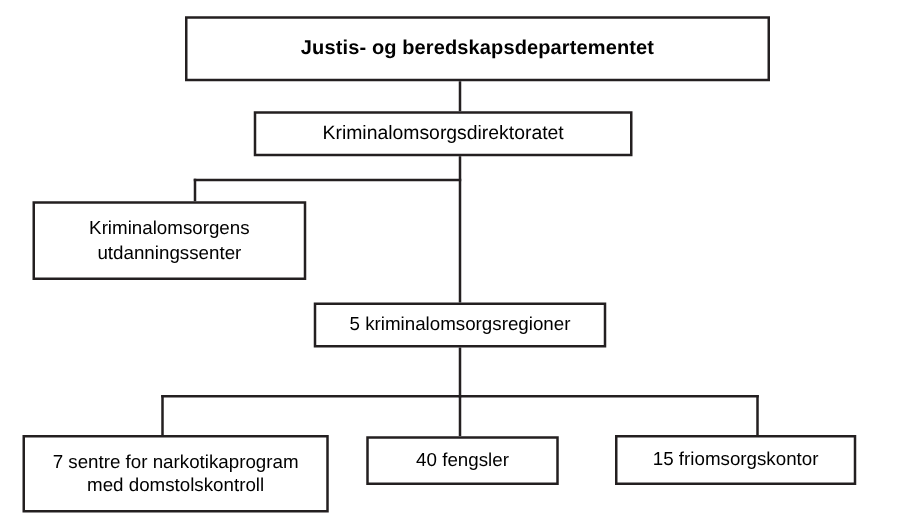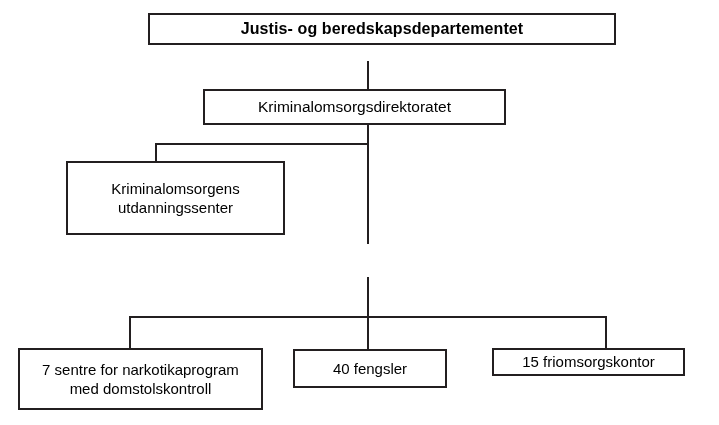--- a/index.html
+++ b/index.html
@@ -74,40 +74,43 @@
   <div class="connector h" style="left:155px; top:143px; width:214px;"></div>
   <div class="connector v" style="left:155px; top:143px; height:19px;"></div>
 
   <div class="connector v" style="left:367px; top:277px; height:41px;"></div>
   <div class="connector h" style="left:129px; top:316px; width:478px;"></div>
 
   <div class="connector v" style="left:129px; top:316px; height:32px;"></div>
   <div class="connector v" style="left:367px; top:316px; height:33px;"></div>
   <div class="connector v" style="left:605px; top:316px; height:32px;"></div>
 
-  <div class="node level-1" style="left:148px; top:13px; width:468px; height:32px;">
+  <div class="node level-1" style="left:148px; top:13px; width:468px; height:52px;">
     <span class="node-label">Justis- og beredskapsdepartementet</span>
   </div>
 
   <div class="node level-2" style="left:203px; top:89px; width:303px; height:36px;">
     <span class="node-label">Kriminalomsorgsdirektoratet</span>
   </div>
 
-  <div class="node level-3" style="left:26px; top:161px; width:219px; height:74px;margin-left:40px;">
+  <div class="node level-3" style="left:26px; top:161px; width:219px; height:63px;">
     <span class="node-label">Kriminalomsorgens
 utdanningssenter</span>
   </div>
 
+  <div class="node level-3" style="left:251px; top:242px; width:234px; height:36px;">
+    <span class="node-label">5 kriminalomsorgsregioner</span>
+  </div>
 
   <div class="node level-4" style="left:18px; top:348px; width:245px; height:62px;">
     <span class="node-label">7 sentre for narkotikaprogram
 med domstolskontroll</span>
   </div>
 
   <div class="node level-4" style="left:293px; top:349px; width:154px; height:39px;text-align:center;">
     <span class="node-label">40 fengsler</span>
   </div>
 
-  <div class="node level-4" style="left:492px; top:348px; width:193px; height:28px;">
+  <div class="node level-4" style="left:492px; top:348px; width:193px; height:40px;">
     <span class="node-label">15 friomsorgskontor</span>
   </div>
 
 </div>
 
 </body></html>

